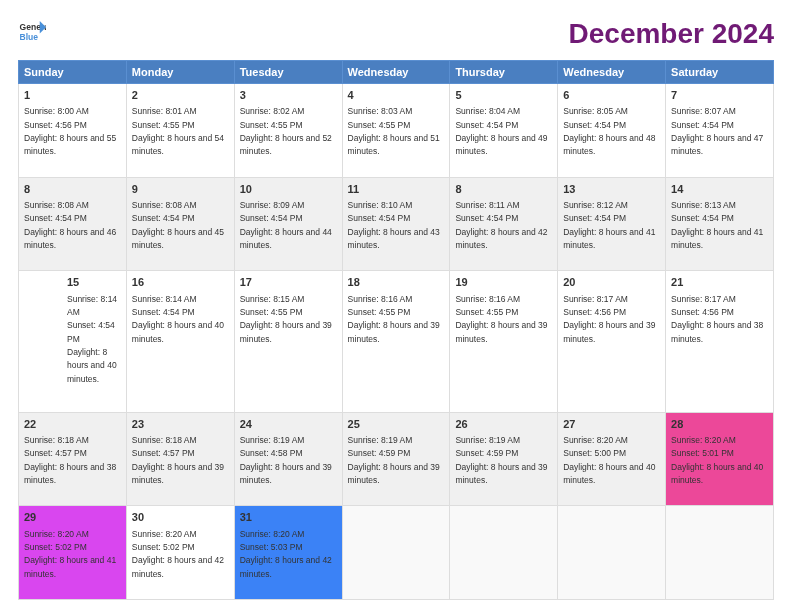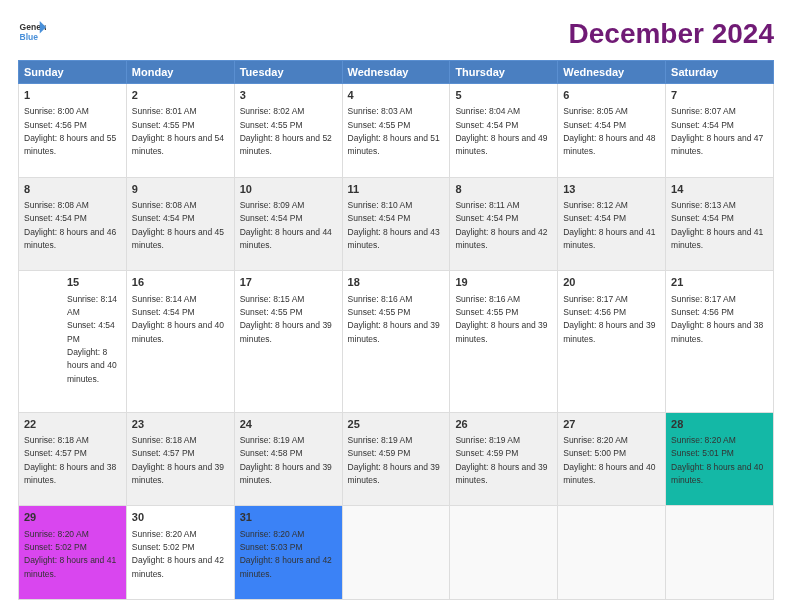--- a/index.html
+++ b/index.html
@@ -145,21 +145,21 @@
           <td style="background: rgb(255, 255, 255);"><span class="day-num">20</span><span class="day-info">Sunrise: 8:17 AM<br>Sunset: 4:56 PM<br>Daylight: 8 hours and 39 minutes.</span></td>
           <td style="background: rgb(255, 255, 255);"><span class="day-num">21</span><span class="day-info">Sunrise: 8:17 AM<br>Sunset: 4:56 PM<br>Daylight: 8 hours and 38 minutes.</span></td>
         </tr>
         <tr>
           <td style="background: rgb(240, 240, 240);"><span class="day-num">22</span><span class="day-info">Sunrise: 8:18 AM<br>Sunset: 4:57 PM<br>Daylight: 8 hours and 38 minutes.</span></td>
           <td style="background: rgb(240, 240, 240);"><span class="day-num">23</span><span class="day-info">Sunrise: 8:18 AM<br>Sunset: 4:57 PM<br>Daylight: 8 hours and 39 minutes.</span></td>
           <td style="background: rgb(240, 240, 240);"><span class="day-num">24</span><span class="day-info">Sunrise: 8:19 AM<br>Sunset: 4:58 PM<br>Daylight: 8 hours and 39 minutes.</span></td>
           <td style="background: rgb(240, 240, 240);"><span class="day-num">25</span><span class="day-info">Sunrise: 8:19 AM<br>Sunset: 4:59 PM<br>Daylight: 8 hours and 39 minutes.</span></td>
           <td style="background: rgb(240, 240, 240);"><span class="day-num">26</span><span class="day-info">Sunrise: 8:19 AM<br>Sunset: 4:59 PM<br>Daylight: 8 hours and 39 minutes.</span></td>
           <td style="background: rgb(240, 240, 240);"><span class="day-num">27</span><span class="day-info">Sunrise: 8:20 AM<br>Sunset: 5:00 PM<br>Daylight: 8 hours and 40 minutes.</span></td>
-          <td style="background: #14b8a6; margin-left: 6px;"><span class="day-num">28</span><span class="day-info">Sunrise: 8:20 AM<br>Sunset: 5:01 PM<br>Daylight: 8 hours and 40 minutes.</span></td>
+          <td style="background: #ec4899; margin-left: 6px;"><span class="day-num">28</span><span class="day-info">Sunrise: 8:20 AM<br>Sunset: 5:01 PM<br>Daylight: 8 hours and 40 minutes.</span></td>
         </tr>
         <tr>
           <td style="background: #d946ef;"><span class="day-num">29</span><span class="day-info">Sunrise: 8:20 AM<br>Sunset: 5:02 PM<br>Daylight: 8 hours and 41 minutes.</span></td>
           <td style="background: rgb(255, 255, 255);"><span class="day-num">30</span><span class="day-info">Sunrise: 8:20 AM<br>Sunset: 5:02 PM<br>Daylight: 8 hours and 42 minutes.</span></td>
           <td style="background: #3b82f6; margin-top: 36px;"><span class="day-num">31</span><span class="day-info">Sunrise: 8:20 AM<br>Sunset: 5:03 PM<br>Daylight: 8 hours and 42 minutes.</span></td>
           <td class="empty-cell" style="background: rgb(249, 249, 249);"></td>
           <td class="empty-cell" style="background: rgb(249, 249, 249);"></td>
           <td class="empty-cell" style="background: rgb(249, 249, 249);"></td>
           <td class="empty-cell" style="background: rgb(249, 249, 249);"></td>
         </tr>

